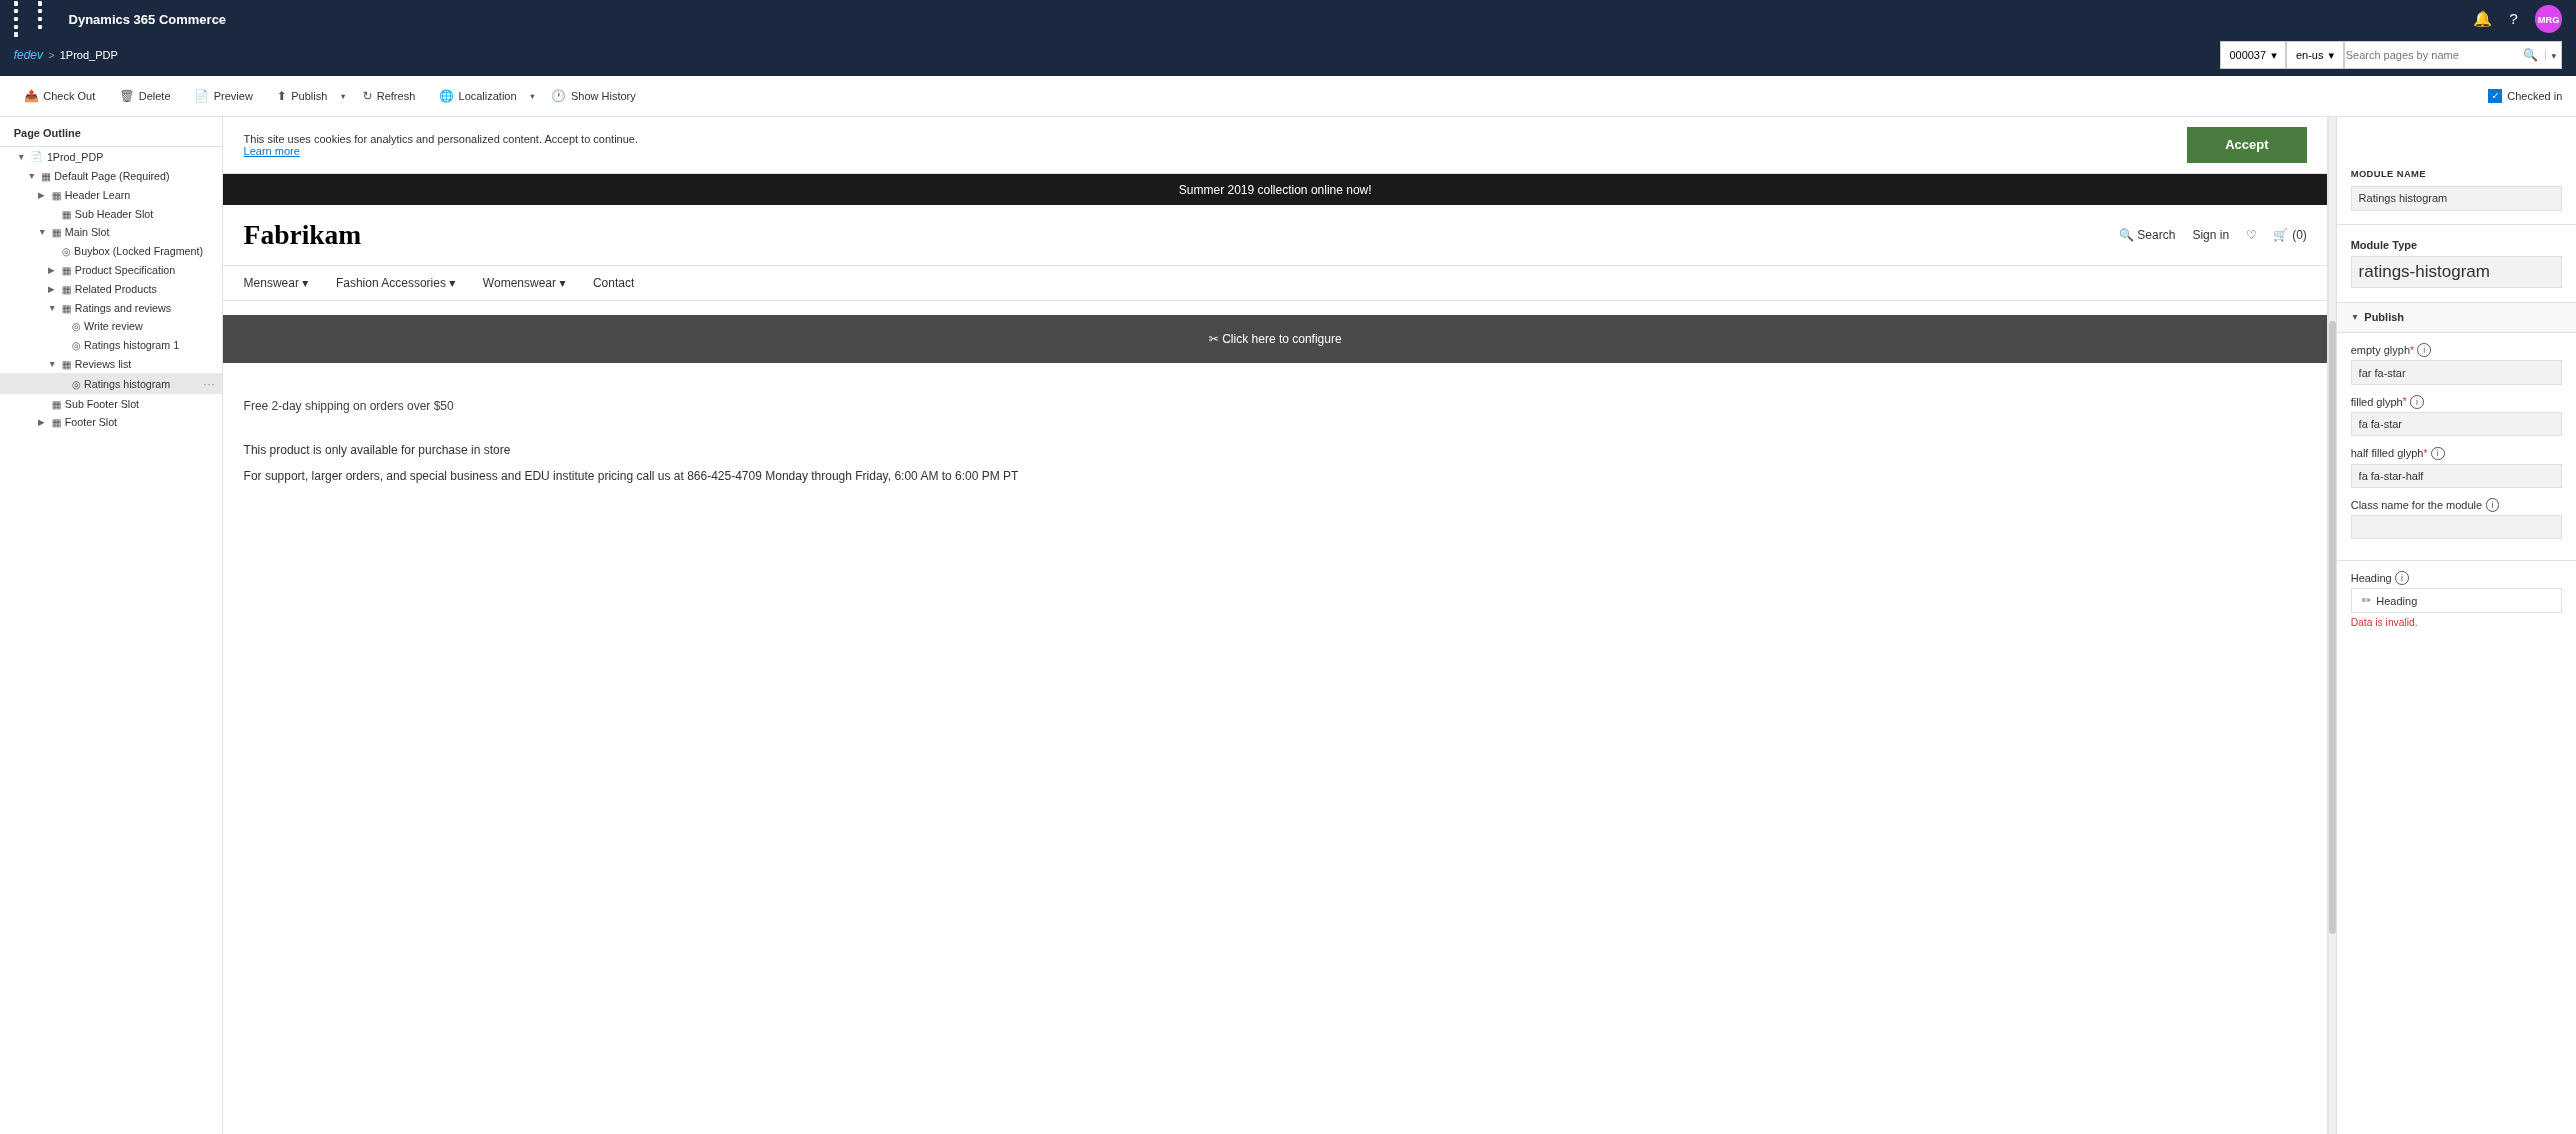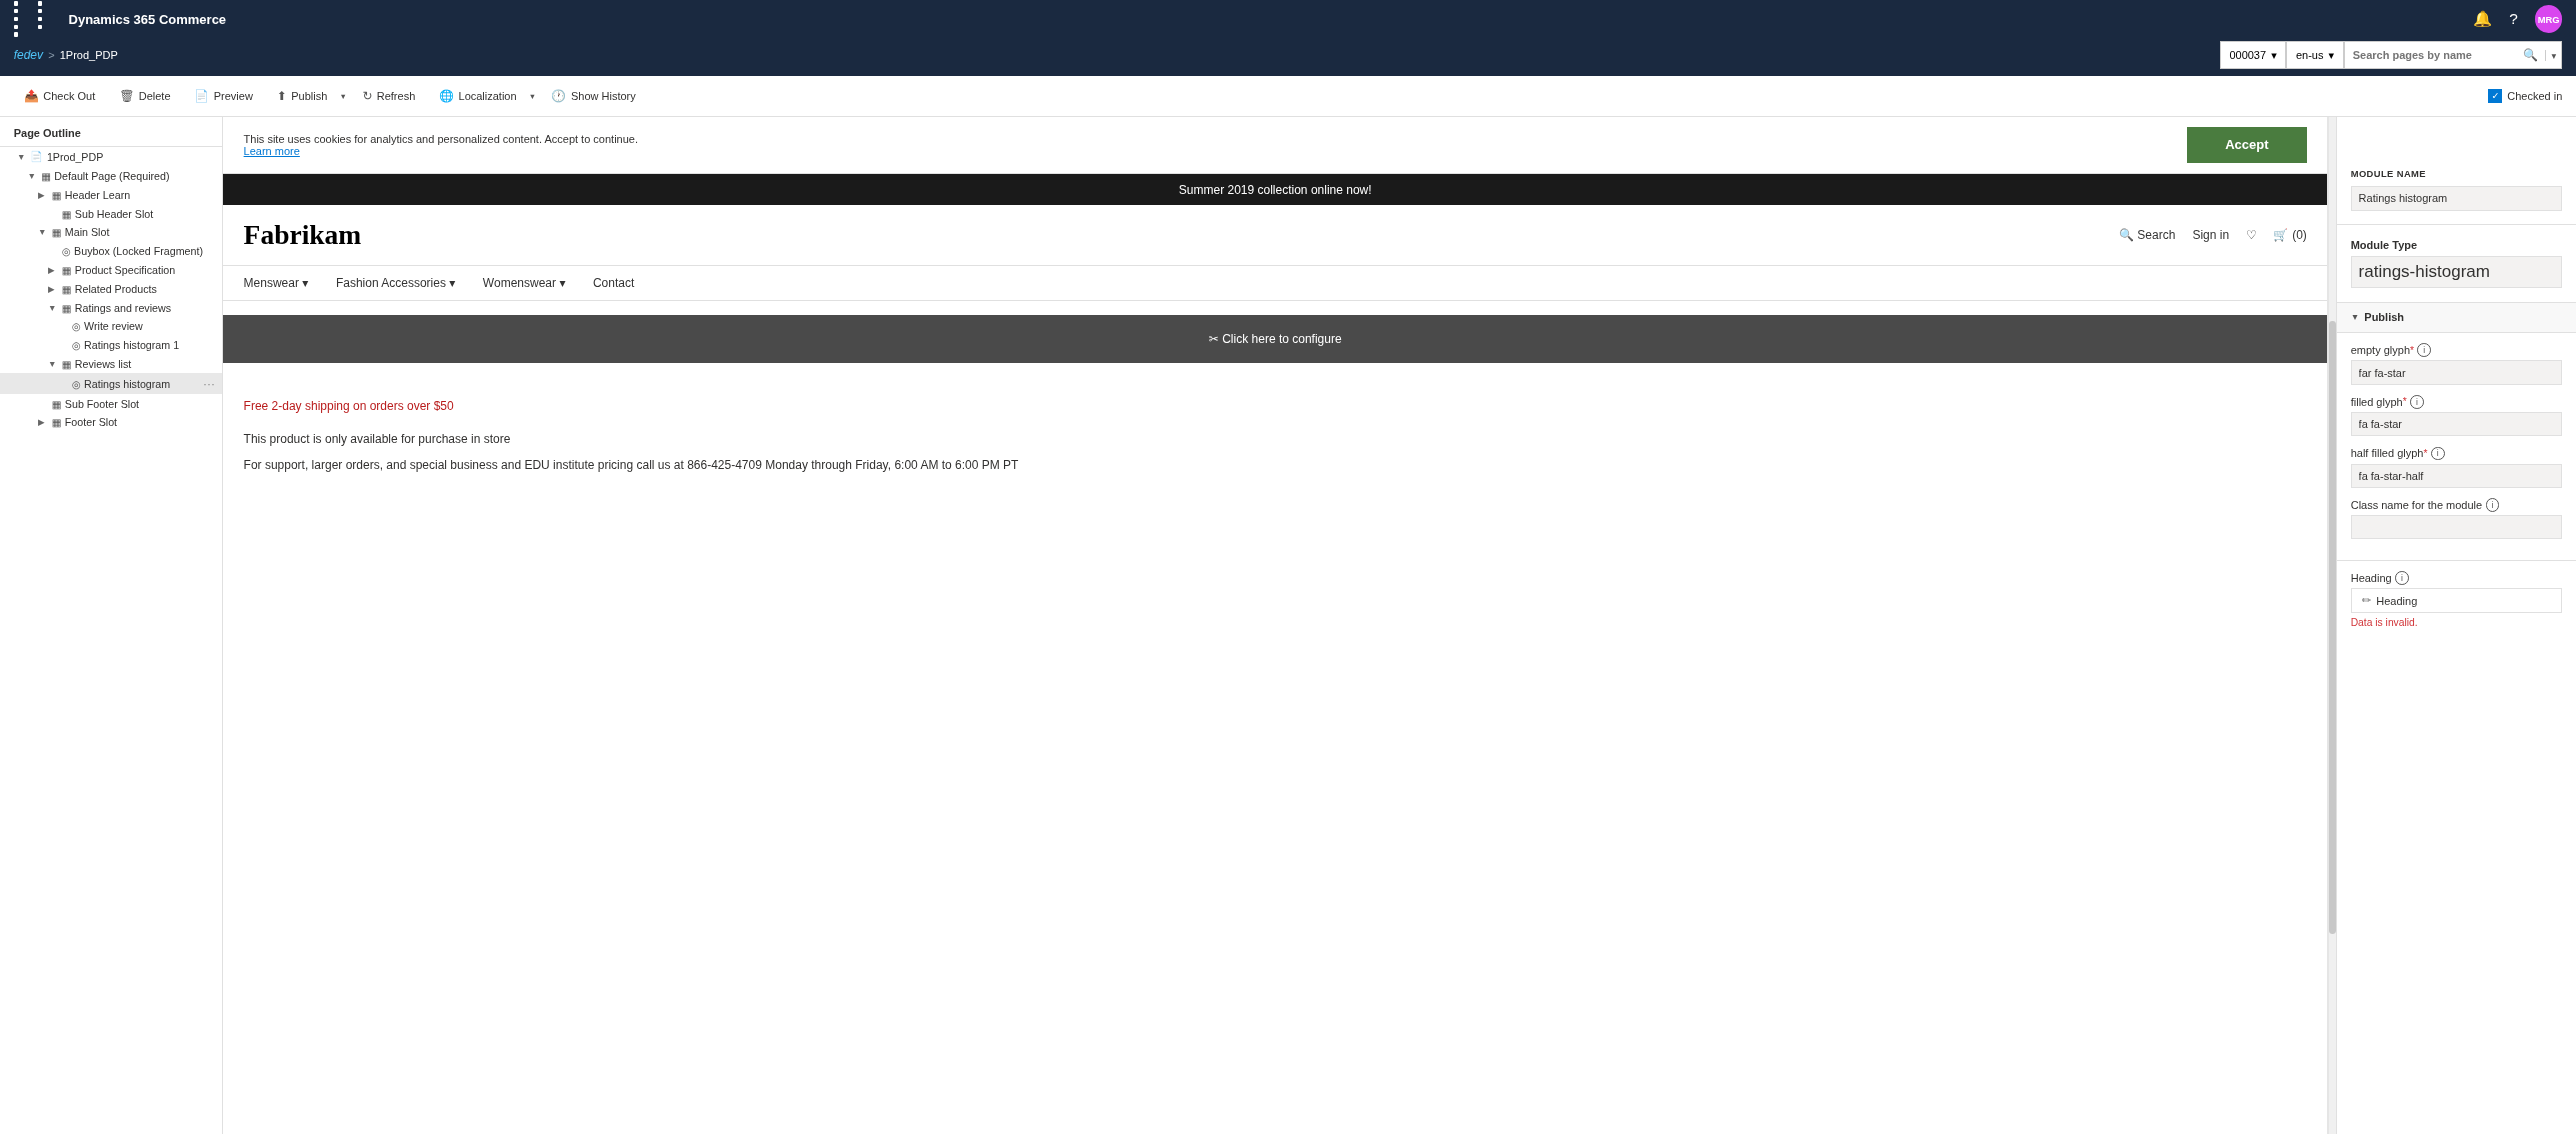--- a/index.html
+++ b/index.html
@@ -42,22 +42,22 @@
     .dropdown-btn {
       background: white; border: 0.9px solid #ccc;
       padding: 3.4px 8.6px; font-size: 11px; cursor: pointer;
       display: flex; align-items: center; gap: 5.1px; height: 27.5px;
     }
     .search-box-wrap {
       display: flex; align-items: center;
       border: 0.9px solid #ccc; background: white; height: 27.5px;
     }
     .search-box-wrap input {
-      border: none; outline: none; padding: 0 8px;
-      font-size: 11px; width: 172px; height: 100%; font-weight: bold;
+      border: none; outline: none; padding: 0 1px;
+      font-size: 11px; width: 172px; height: 100%;
     }
     .search-box-wrap .search-btn {
       border: none; background: none; padding: 0 6.9px;
       cursor: pointer; font-size: 12px; color: #555;
     }
     .search-dropdown-btn {
       border-left: 0.9px solid #ccc; background: none;
       border: none; border-left: 0.9px solid #ccc;
       padding: 0 5.1px; cursor: pointer; font-size: 9.4px; color: #555;
     }
@@ -200,21 +200,21 @@
       font-size: 12px;
       margin: 13.7px 0;
     }
 
     
     .product-info {
       padding: 20.6px;
       font-size: 11px; color: #323130;
       line-height: 1.6;
     }
-    .shipping-text { font-size: 12px; color: #b91c1c; margin-bottom: 14px; }
+    .shipping-text { font-size: 12px; color: #404040; margin-bottom: 25px; }
     .product-availability { font-size: 12px; color: #323130; }
 
     
     .right-panel {
       width: 240px;
       background: white;
       border-left: 0.9px solid #e0e0e0;
       overflow-y: auto;
       flex-shrink: 0;
       padding: 0;

